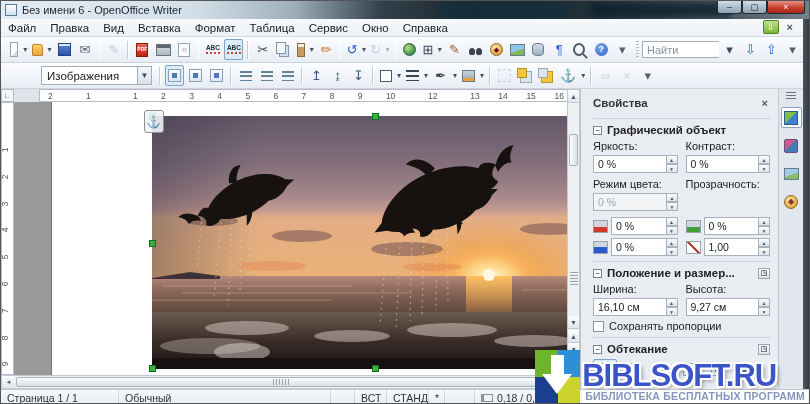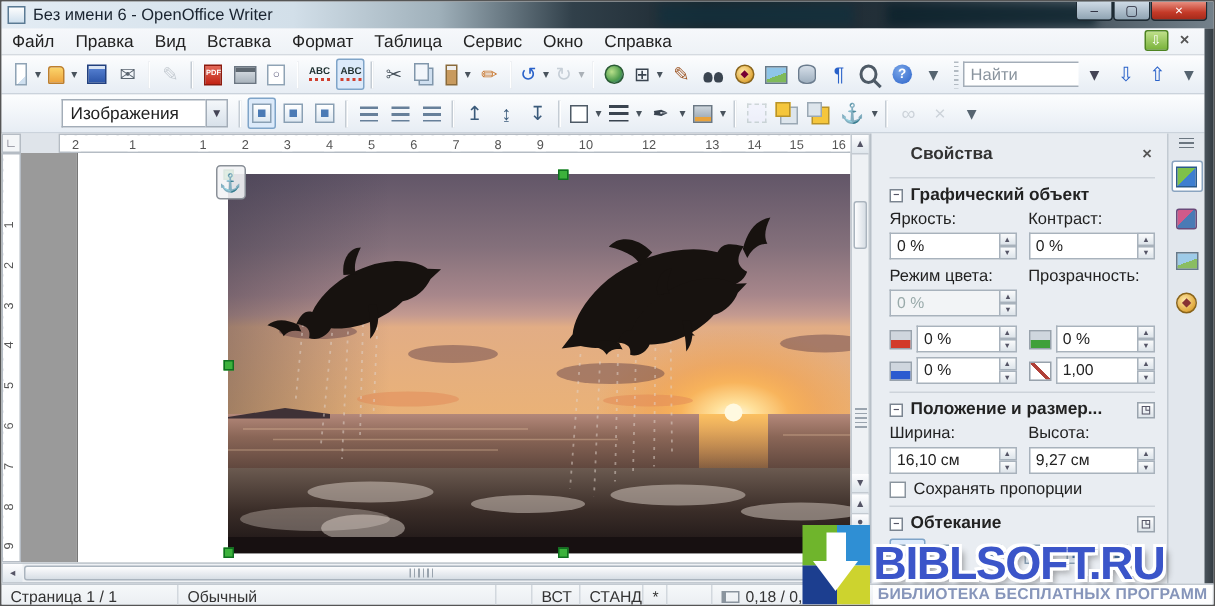--- a/index.html
+++ b/index.html
@@ -99,21 +99,21 @@
   #hscroll{position:absolute;left:0;top:374px;width:579px;height:14px;background:#eef1f4;border:1px solid #c3cad1;box-sizing:border-box;}
   .hbtn{position:absolute;top:0;width:13px;height:12px;background:linear-gradient(#fdfdfe,#dfe6ec);font-size:7px;color:#556;
     display:flex;align-items:center;justify-content:center;}
   #hthumb{position:absolute;left:14px;top:1px;width:530px;height:10px;background:linear-gradient(#fdfdfe,#d7dee5);border:1px solid #aab4be;
     border-radius:2px;box-sizing:border-box;display:flex;align-items:center;justify-content:center;}
   #hthumb span{width:16px;height:6px;background:repeating-linear-gradient(90deg,#9aa4ae 0 1px,transparent 1px 3px);}
   
   #sidebar{position:absolute;left:579px;top:88px;width:198px;height:300px;background:#e9edf2;border-left:1px solid #b8c0c8;
     box-sizing:border-box;padding:4px 8px 0 12px;font-size:11.5px;color:#222;}
   #sbheader{display:flex;align-items:center;justify-content:space-between;height:20px;margin-bottom:2px;}
-  #sbtitle{font-weight:bold;color:#333;margin-left:14px;}
+  #sbtitle{font-weight:bold;color:#333;}
   #sbclose{color:#555;font-size:11px;font-weight:bold;padding:0 2px;}
   .sect{border-top:1px solid #cdd3da;padding-top:5px;margin-top:5px;}
   .sect:first-of-type{border-top:none;margin-top:2px;}
   .secthead{display:flex;align-items:center;gap:5px;font-weight:bold;color:#222;margin-bottom:4px;}
   .collapse{width:9px;height:9px;border:1px solid #7a8490;background:#fff;font-size:7px;line-height:7px;text-align:center;color:#556;box-sizing:border-box;}
   .morebtn{margin-left:auto;width:12px;height:11px;border:1px solid #9aa4ae;background:linear-gradient(#fff,#dde4ea);box-sizing:border-box;
     font-size:7px;color:#556;display:flex;align-items:center;justify-content:center;}
   .row2{display:flex;gap:8px;margin-bottom:3px;}
   .col{width:85px;display:flex;align-items:center;gap:3px;}
   .lbl{font-size:11px;color:#222;}

